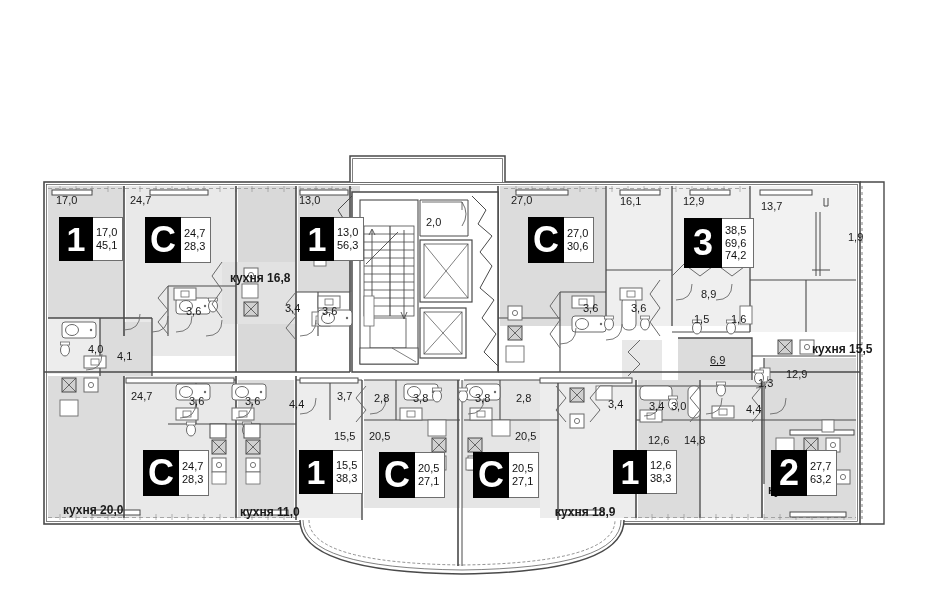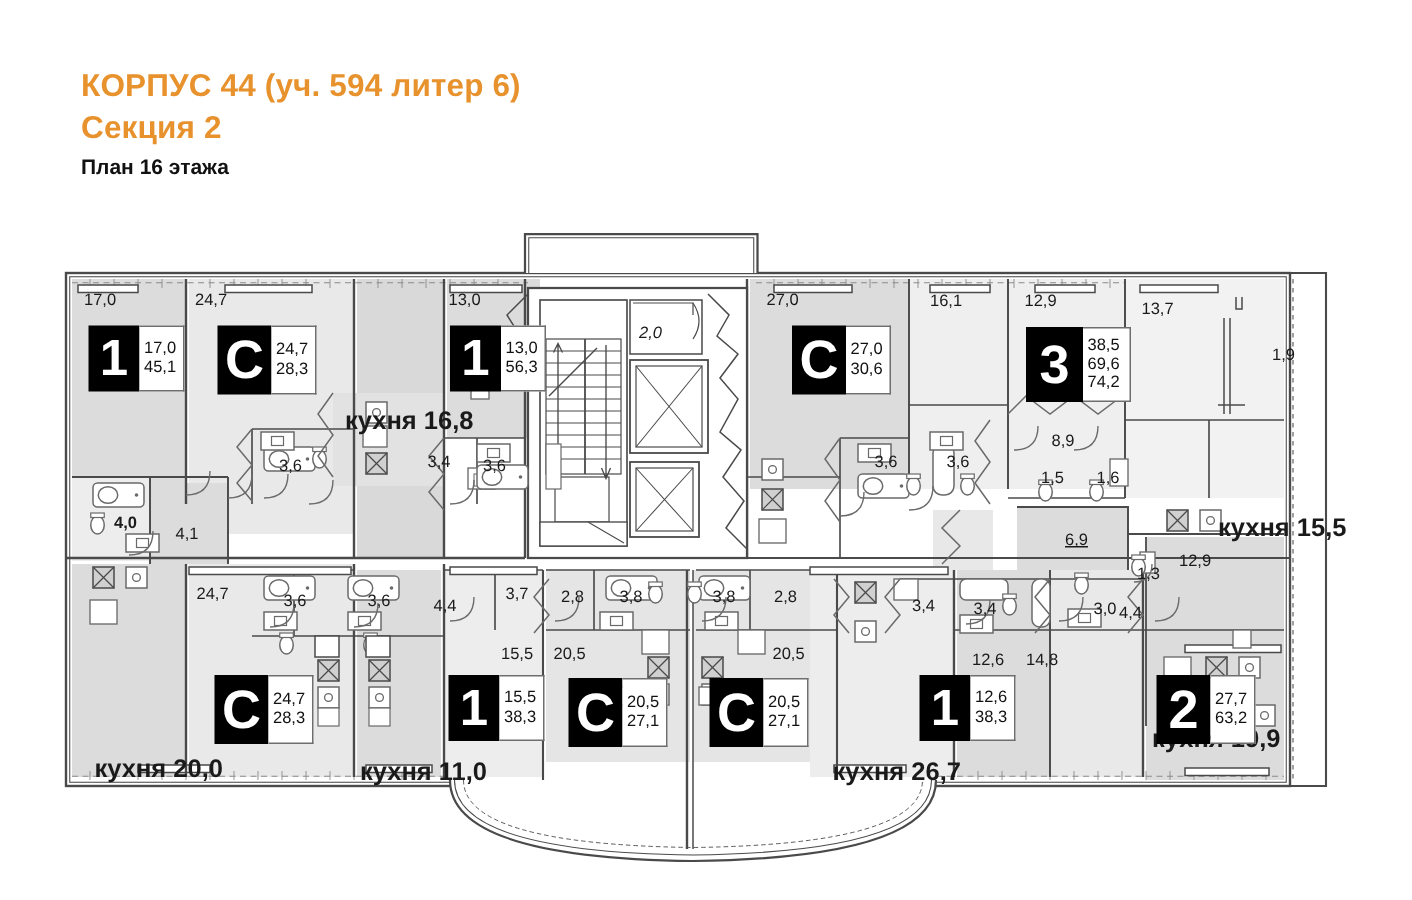--- a/index.html
+++ b/index.html
@@ -13,21 +13,21 @@
   .hdr .l2{font-size:21px;font-weight:bold;color:#E8922E;letter-spacing:.1px;line-height:1.32;}
   .hdr .l3{font-size:14px;font-weight:bold;color:#111;margin-top:3px;line-height:1.3;}
 
   
   #plan{position:absolute;left:0;top:0;width:941px;height:600px;}
   #plan svg{display:block;}
 
   
   .lbl{position:absolute;font-size:11px;color:#1a1a1a;white-space:nowrap;
        font-family:"Liberation Sans","DejaVu Sans",sans-serif;}
-  .lbl.k{font-weight:bold;font-size:17px;}
+  .lbl.k{font-weight:bold;font-size:12px;}
 
   
   .badge{position:absolute;display:flex;align-items:stretch;}
   .badge .sq{background:#000;color:#fff;display:flex;align-items:center;justify-content:center;
              font-weight:bold;line-height:1;font-family:"Liberation Sans","DejaVu Sans",sans-serif;}
   .badge .areas{background:#fff;border:1px solid #6e6e6e;border-left:none;
                 display:flex;flex-direction:column;justify-content:center;
                 padding:1px 3px 1px 3px;}
   .badge .areas span{font-size:11px;color:#111;line-height:1.14;white-space:nowrap;}
 
@@ -37,25 +37,20 @@
   .b-m .sq{width:36px;height:46px;font-size:36px;}
   .b-m .areas{min-width:30px;height:46px;box-sizing:border-box;}
   .b-l .sq{width:38px;height:50px;font-size:36px;}
   .b-l .areas{min-width:32px;height:50px;box-sizing:border-box;}
 </style>
 </head>
 <body>
 
 <div id="root">
 
-  <div class="hdr">
-    <div class="l1">КОРПУС 44 (уч. 594 литер 6)</div>
-    <div class="l2">Секция 2</div>
-    <div class="l3">План 16 этажа</div>
-  </div>
 
   <div id="plan">
   <svg width="941" height="600" viewBox="0 0 941 600" xmlns="http://www.w3.org/2000/svg">
     <defs>
       <g id="tub">
         <rect x="0" y="0" width="34" height="16" rx="3" fill="#fff" stroke="#6a6a6a" stroke-width="1"></rect>
         <ellipse cx="10" cy="8" rx="6.5" ry="5.5" fill="#fff" stroke="#6a6a6a" stroke-width="1"></ellipse>
         <circle cx="29" cy="8" r="1.2" fill="#6a6a6a"></circle>
       </g>
       <g id="sink">
@@ -417,62 +412,62 @@
       <path d="M820 212 L820 276"></path>
       <path d="M812 270 L830 270"></path>
     </g>
   </svg>
   </div>
 
   <div id="labels">
       <div class="lbl" style="left: 56px; top: 194px;">17,0</div>
       <div class="lbl" style="left: 130px; top: 194px;">24,7</div>
       <div class="lbl" style="left: 299px; top: 194px;">13,0</div>
-      <div class="lbl" style="left: 426px; top: 216px; font-style: italic;">2,0</div>
+      <div class="lbl" style="left: 426px; top: 216px;">2,0</div>
       <div class="lbl" style="left: 511px; top: 194px;">27,0</div>
       <div class="lbl" style="left: 620px; top: 195px;">16,1</div>
       <div class="lbl" style="left: 683px; top: 195px;">12,9</div>
       <div class="lbl" style="left: 761px; top: 200px;">13,7</div>
       <div class="lbl" style="left: 848px; top: 231px;">1,9</div>
       <div class="lbl k" style="left: 230px; top: 271px;">кухня 16,8</div>
       <div class="lbl" style="left: 186px; top: 305px;">3,6</div>
       <div class="lbl" style="left: 285px; top: 302px;">3,4</div>
       <div class="lbl" style="left: 322px; top: 305px;">3,6</div>
       <div class="lbl" style="left: 583px; top: 302px;">3,6</div>
       <div class="lbl" style="left: 631px; top: 302px;">3,6</div>
       <div class="lbl" style="left: 701px; top: 288px;">8,9</div>
       <div class="lbl" style="left: 694px; top: 313px;">1,5</div>
       <div class="lbl" style="left: 731px; top: 313px;">1,6</div>
-      <div class="lbl" style="left: 76px; top: 343px; font-weight: bold;">4,0</div>
+      <div class="lbl" style="left: 88px; top: 343px;">4,0</div>
       <div class="lbl" style="left: 117px; top: 350px;">4,1</div>
       <div class="lbl" style="left: 710px; top: 354px; text-decoration: underline;">6,9</div>
       <div class="lbl k" style="left: 812px; top: 342px;">кухня 15,5</div>
       <div class="lbl" style="left: 758px; top: 377px;">1,3</div>
       <div class="lbl" style="left: 786px; top: 368px;">12,9</div>
       <div class="lbl" style="left: 131px; top: 390px;">24,7</div>
       <div class="lbl" style="left: 189px; top: 395px;">3,6</div>
       <div class="lbl" style="left: 245px; top: 395px;">3,6</div>
       <div class="lbl" style="left: 289px; top: 398px;">4,4</div>
       <div class="lbl" style="left: 337px; top: 390px;">3,7</div>
       <div class="lbl" style="left: 374px; top: 392px;">2,8</div>
       <div class="lbl" style="left: 413px; top: 392px;">3,8</div>
       <div class="lbl" style="left: 475px; top: 392px;">3,8</div>
       <div class="lbl" style="left: 516px; top: 392px;">2,8</div>
       <div class="lbl" style="left: 608px; top: 398px;">3,4</div>
       <div class="lbl" style="left: 649px; top: 400px;">3,4</div>
-      <div class="lbl" style="left: 729px; top: 400px;">3,0</div>
+      <div class="lbl" style="left: 671px; top: 400px;">3,0</div>
       <div class="lbl" style="left: 746px; top: 403px;">4,4</div>
       <div class="lbl" style="left: 334px; top: 430px;">15,5</div>
       <div class="lbl" style="left: 369px; top: 430px;">20,5</div>
       <div class="lbl" style="left: 515px; top: 430px;">20,5</div>
       <div class="lbl" style="left: 648px; top: 434px;">12,6</div>
       <div class="lbl" style="left: 684px; top: 434px;">14,8</div>
       <div class="lbl k" style="left: 63px; top: 503px;">кухня 20,0</div>
       <div class="lbl k" style="left: 240px; top: 505px;">кухня 11,0</div>
-      <div class="lbl k" style="left: 555px; top: 505px;">кухня 26,7</div>
+      <div class="lbl k" style="left: 555px; top: 505px;">кухня 18,9</div>
       <div class="lbl k" style="left: 768px; top: 483px;">кухня 19,9</div>
     </div>
 
   <div id="badges">
       <div class="badge b-s" style="left: 59px; top: 217px;">
         <div class="sq">1</div>
         <div class="areas">
           <span>17,0</span>
           <span>45,1</span>
         </div>

